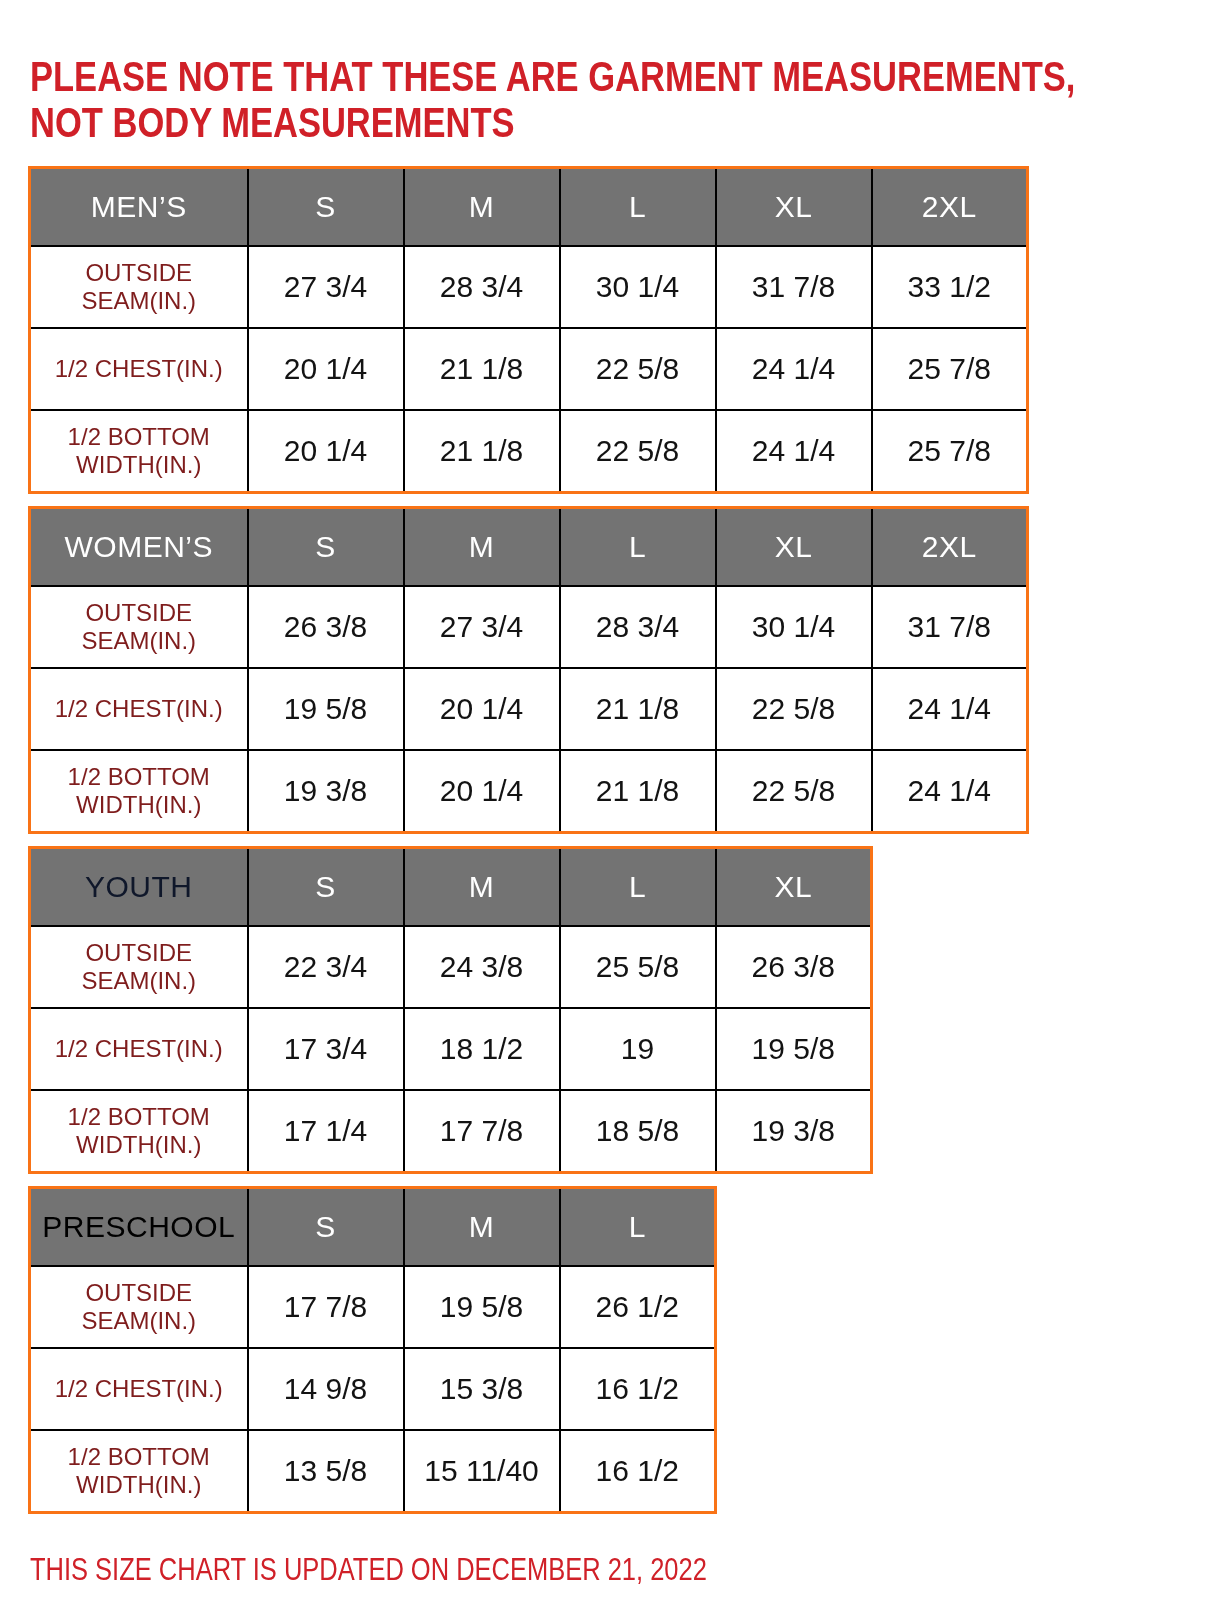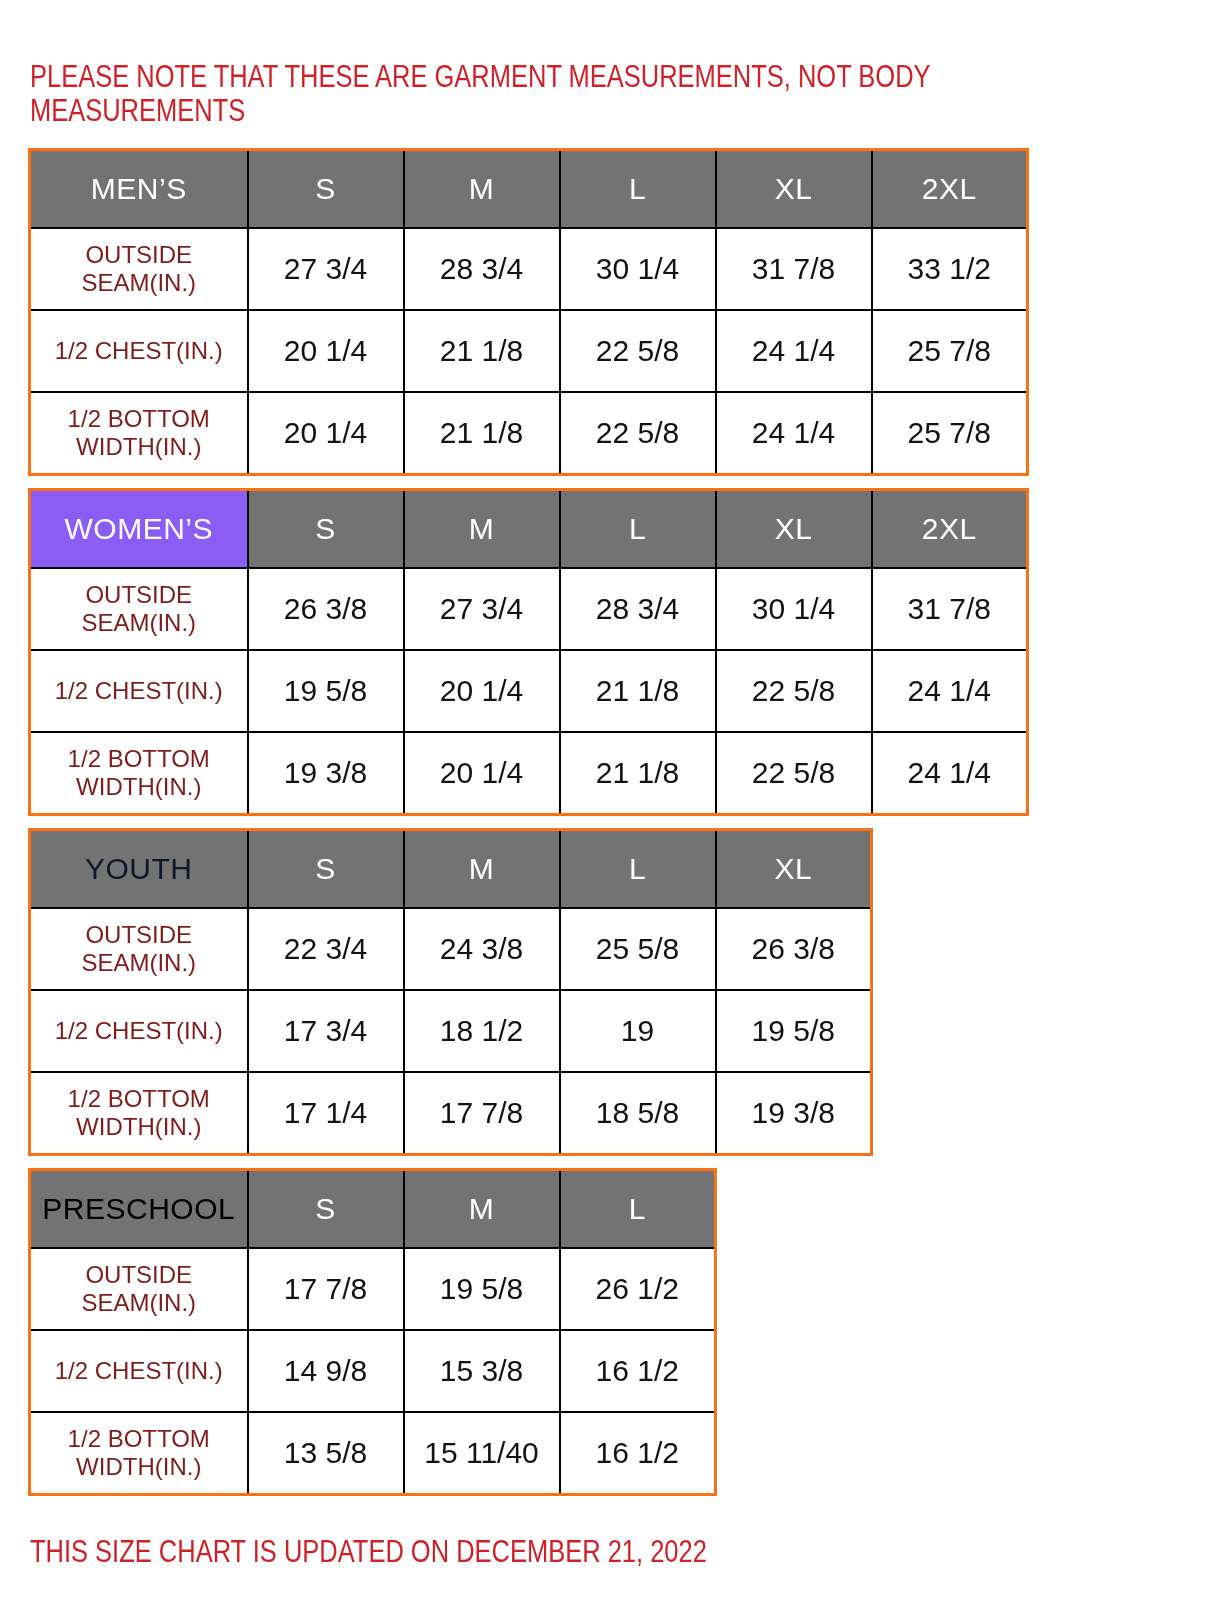--- a/index.html
+++ b/index.html
@@ -12,21 +12,21 @@
   
   h1.title { margin:0 0 6px 10px; height:76px; }
   h1.title .cond {
     display:inline-block; font-size:90px; line-height:0.84; font-weight:bold;
     letter-spacing:0px; transform:scaleX(0.57); transform-origin:left top;
     white-space:nowrap; color:#060606;
   }
 
   
   .note {
-    margin:30px 0 20px 2px; font-size:31px; line-height:1.1; font-weight:normal;
+    margin:24px 0 20px 2px; font-size:42px; line-height:1.1; font-weight:bold;
   }
   .note .cond2 {
     display:inline-block; width:1280px; transform:scaleX(0.822); transform-origin:left top;
   }
 
   
   table.size-table {
     border-collapse:collapse; table-layout:fixed; margin:0 0 12px 0;
     border:3px solid #f97316;
   }
@@ -114,21 +114,21 @@
       <colgroup>
         <col class="label-col">
         <col class="size-col">
         <col class="size-col">
         <col class="size-col">
         <col class="size-col">
         <col class="size-col">
       </colgroup>
       <thead>
         <tr>
-          <th style="background: #8b5cf6; color: rgb(255, 255, 255); text-align: center;">WOMEN’S</th>
+          <th style="background: #737373; color: rgb(255, 255, 255); text-align: center;">WOMEN’S</th>
           <th style="background: rgb(115, 115, 115); color: rgb(255, 255, 255);">S</th>
           <th style="background: rgb(115, 115, 115); color: rgb(255, 255, 255);">M</th>
           <th style="background: rgb(115, 115, 115); color: rgb(255, 255, 255);">L</th>
           <th style="background: rgb(115, 115, 115); color: rgb(255, 255, 255);">XL</th>
           <th style="background: rgb(115, 115, 115); color: rgb(255, 255, 255);">2XL</th>
         </tr>
       </thead>
       <tbody>
         <tr>
           <td class="rowlabel">OUTSIDE SEAM(IN.)</td>

